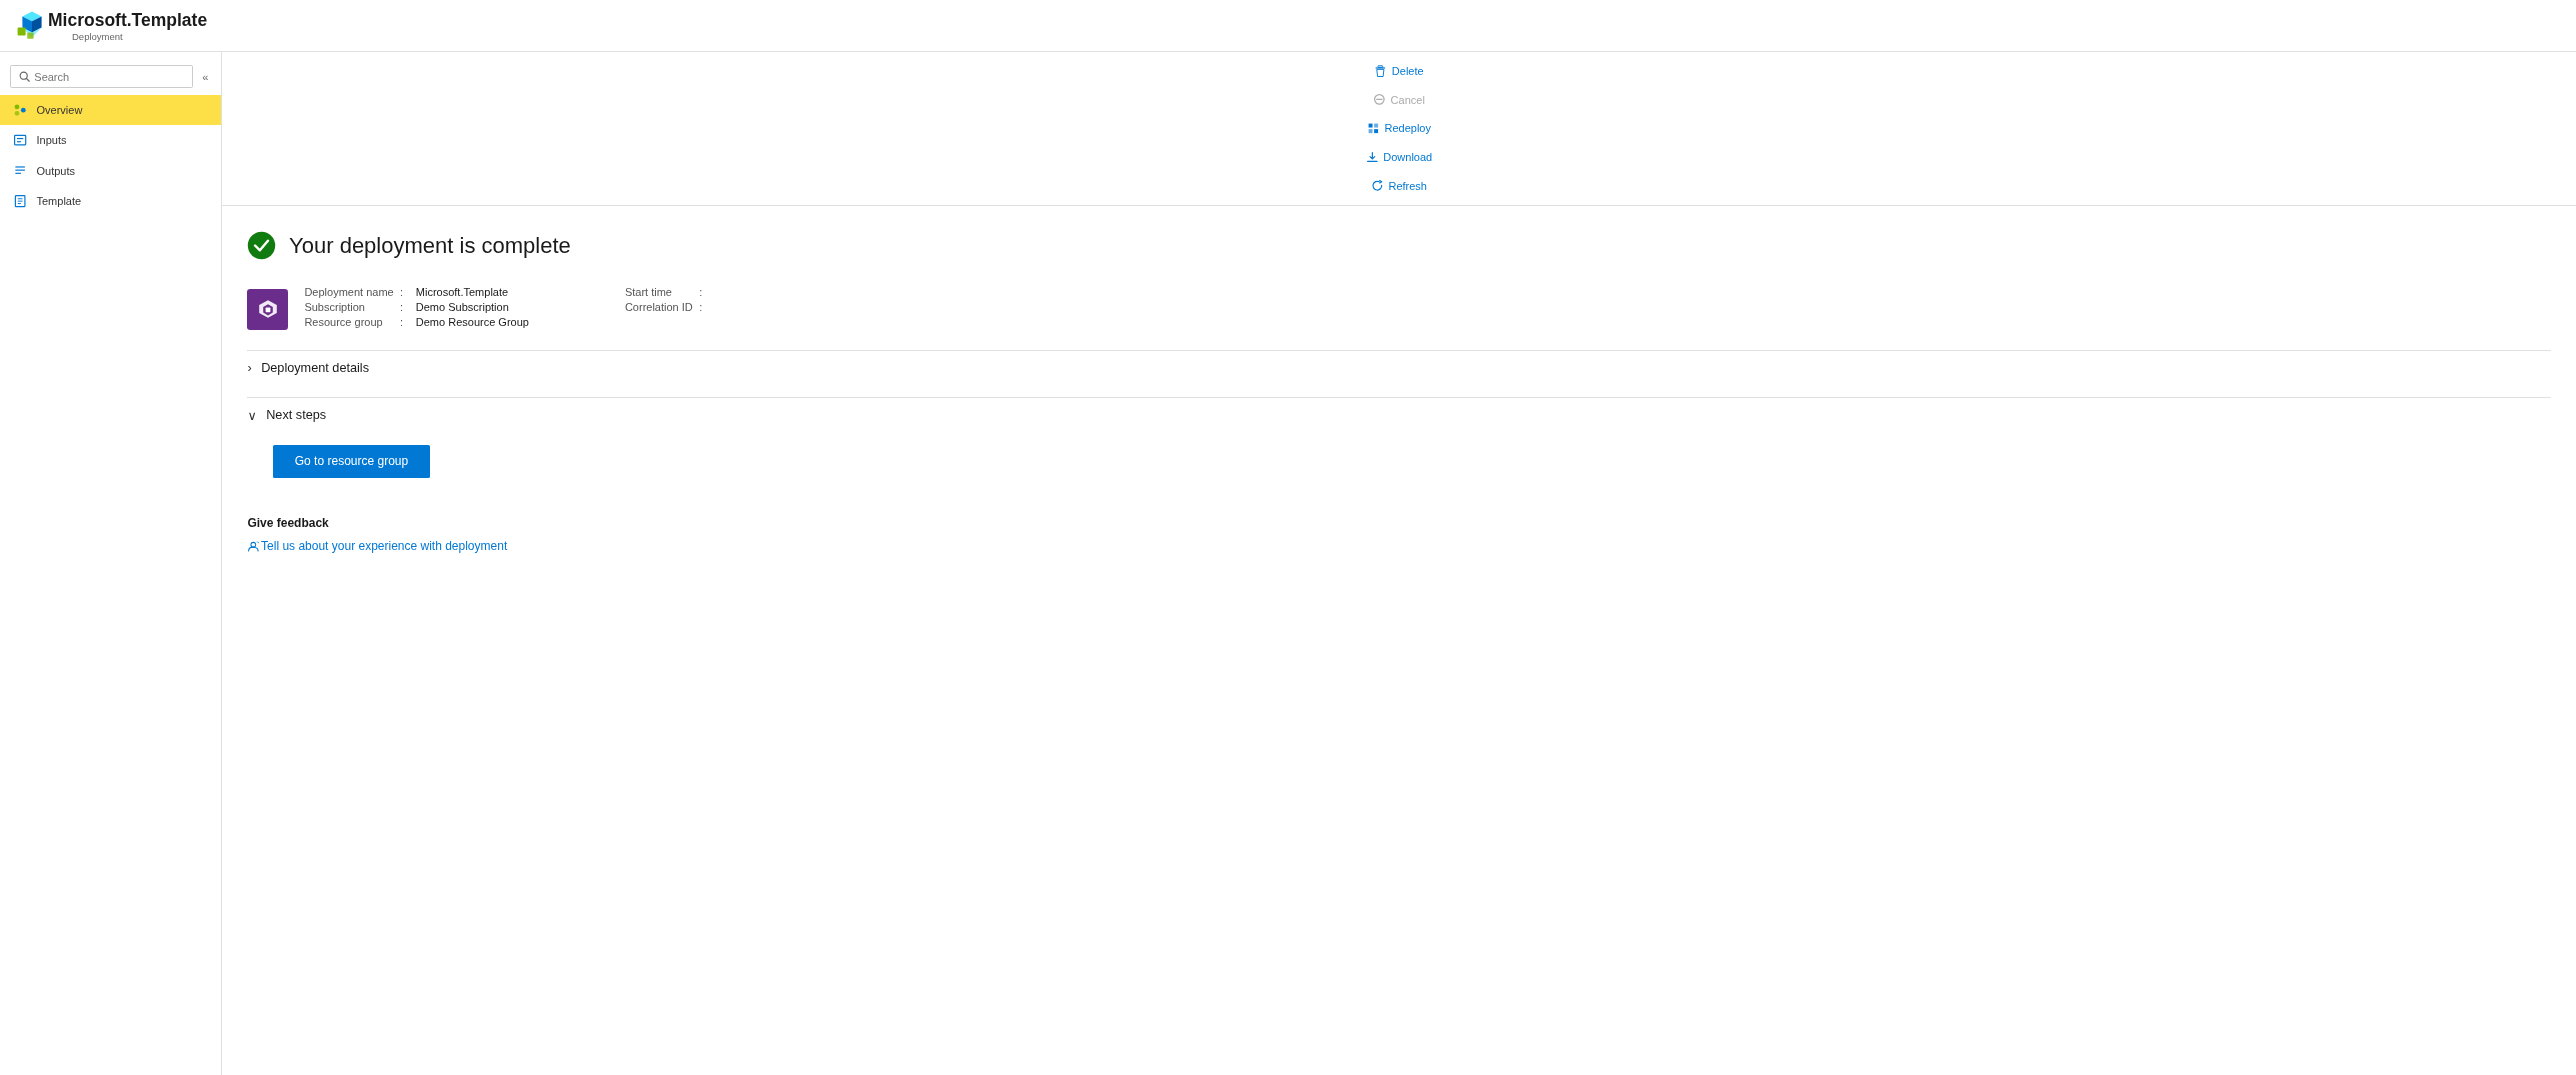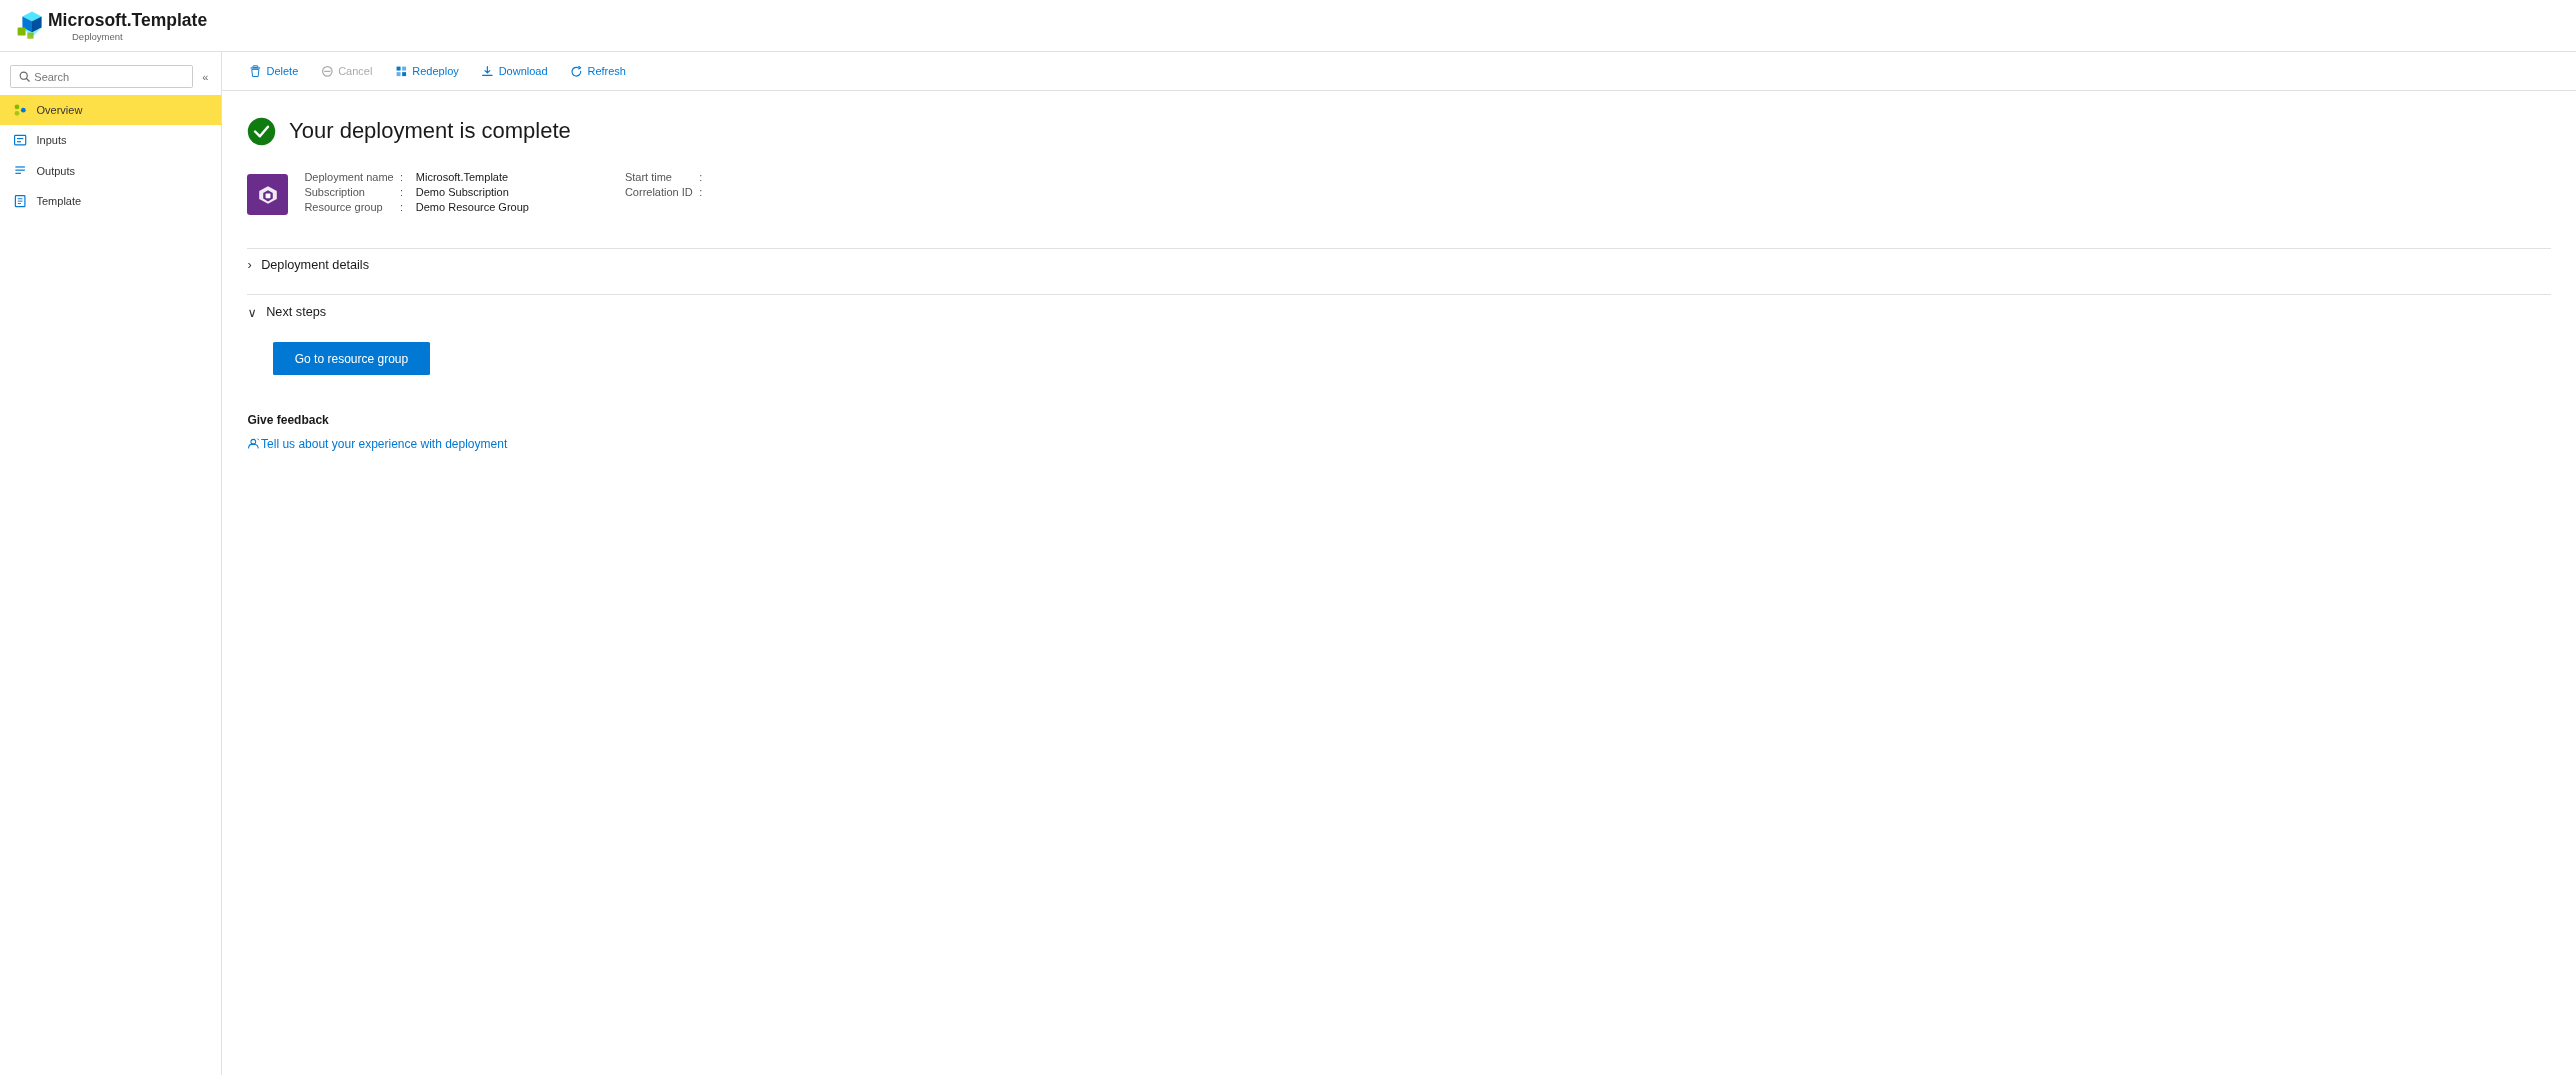--- a/index.html
+++ b/index.html
@@ -26,32 +26,32 @@
     .collapse-btn { background: none; border: none; cursor: pointer; color: #666; font-size: 11px; padding: 3.2px; }
 
     .nav-item { display: flex; align-items: center; padding: 8px 12.7px; cursor: pointer; gap: 9.5px; color: #333; font-size: 11px; }
     .nav-item.active { background: #fde047; font-weight: 500; }
     .nav-icon { width: 14.3px; height: 14.3px; flex-shrink: 0; }
 
     
     .content { flex: 1; overflow-y: auto; }
 
     
-    .toolbar { display: flex; align-items: center; padding: 8px 19px; border-bottom: 0.8px solid #e0e0e0; gap: 6.4px; }
+    .toolbar { display: flex; align-items: center; padding: 8px 19px; border-bottom: 0.8px solid #e0e0e0; gap: 6.4px; flex-direction: column; }
     .toolbar-btn { display: flex; align-items: center; gap: 4.8px; background: none; border: none; cursor: pointer; color: #0078d4; font-size: 11px; padding: 4.8px 8px; border-radius: 1.6px; }
     .toolbar-btn.disabled { color: #aaa; cursor: default; }
 
     
     .main-content { padding: 25.4px 25.4px; }
 
     .deployment-status { display: flex; align-items: center; gap: 12.7px; margin-bottom: 25.4px; }
     .status-icon { width: 29px; height: 29px; flex-shrink: 0; }
     .status-title { font-size: 22px; font-weight: 400; color: #1a1a1a; }
 
-    .deployment-info { display: flex; gap: 0; margin-bottom: 31px; }
+    .deployment-info { display: flex; gap: 0; margin-bottom: 19px; }
     .info-icon { width: 41px; height: 41px; background: #6b2d8b; border-radius: 3.2px; display: flex; align-items: center; justify-content: center; margin-right: 16px; flex-shrink: 0; margin-top: 3.2px; }
     .info-label { color: #555; font-size: 11px; padding-right: 6.4px; padding-bottom: 3.2px; }
     .info-colon { color: #555; font-size: 11px; padding-right: 12.7px; padding-bottom: 3.2px; }
     .info-value { color: #1a1a1a; font-size: 11px; padding-right: 48px; padding-bottom: 3.2px; }
 
     .collapsible-section { margin-bottom: 12.7px; }
     .collapsible-header { display: flex; align-items: center; gap: 9.5px; padding: 9.5px 0; cursor: pointer; border-top: 0.8px solid #e0e0e0; }
     .chevron { font-size: 12.7px; color: #333; }
     .section-title { font-size: 12.7px; font-weight: 400; color: #1a1a1a; }
 

